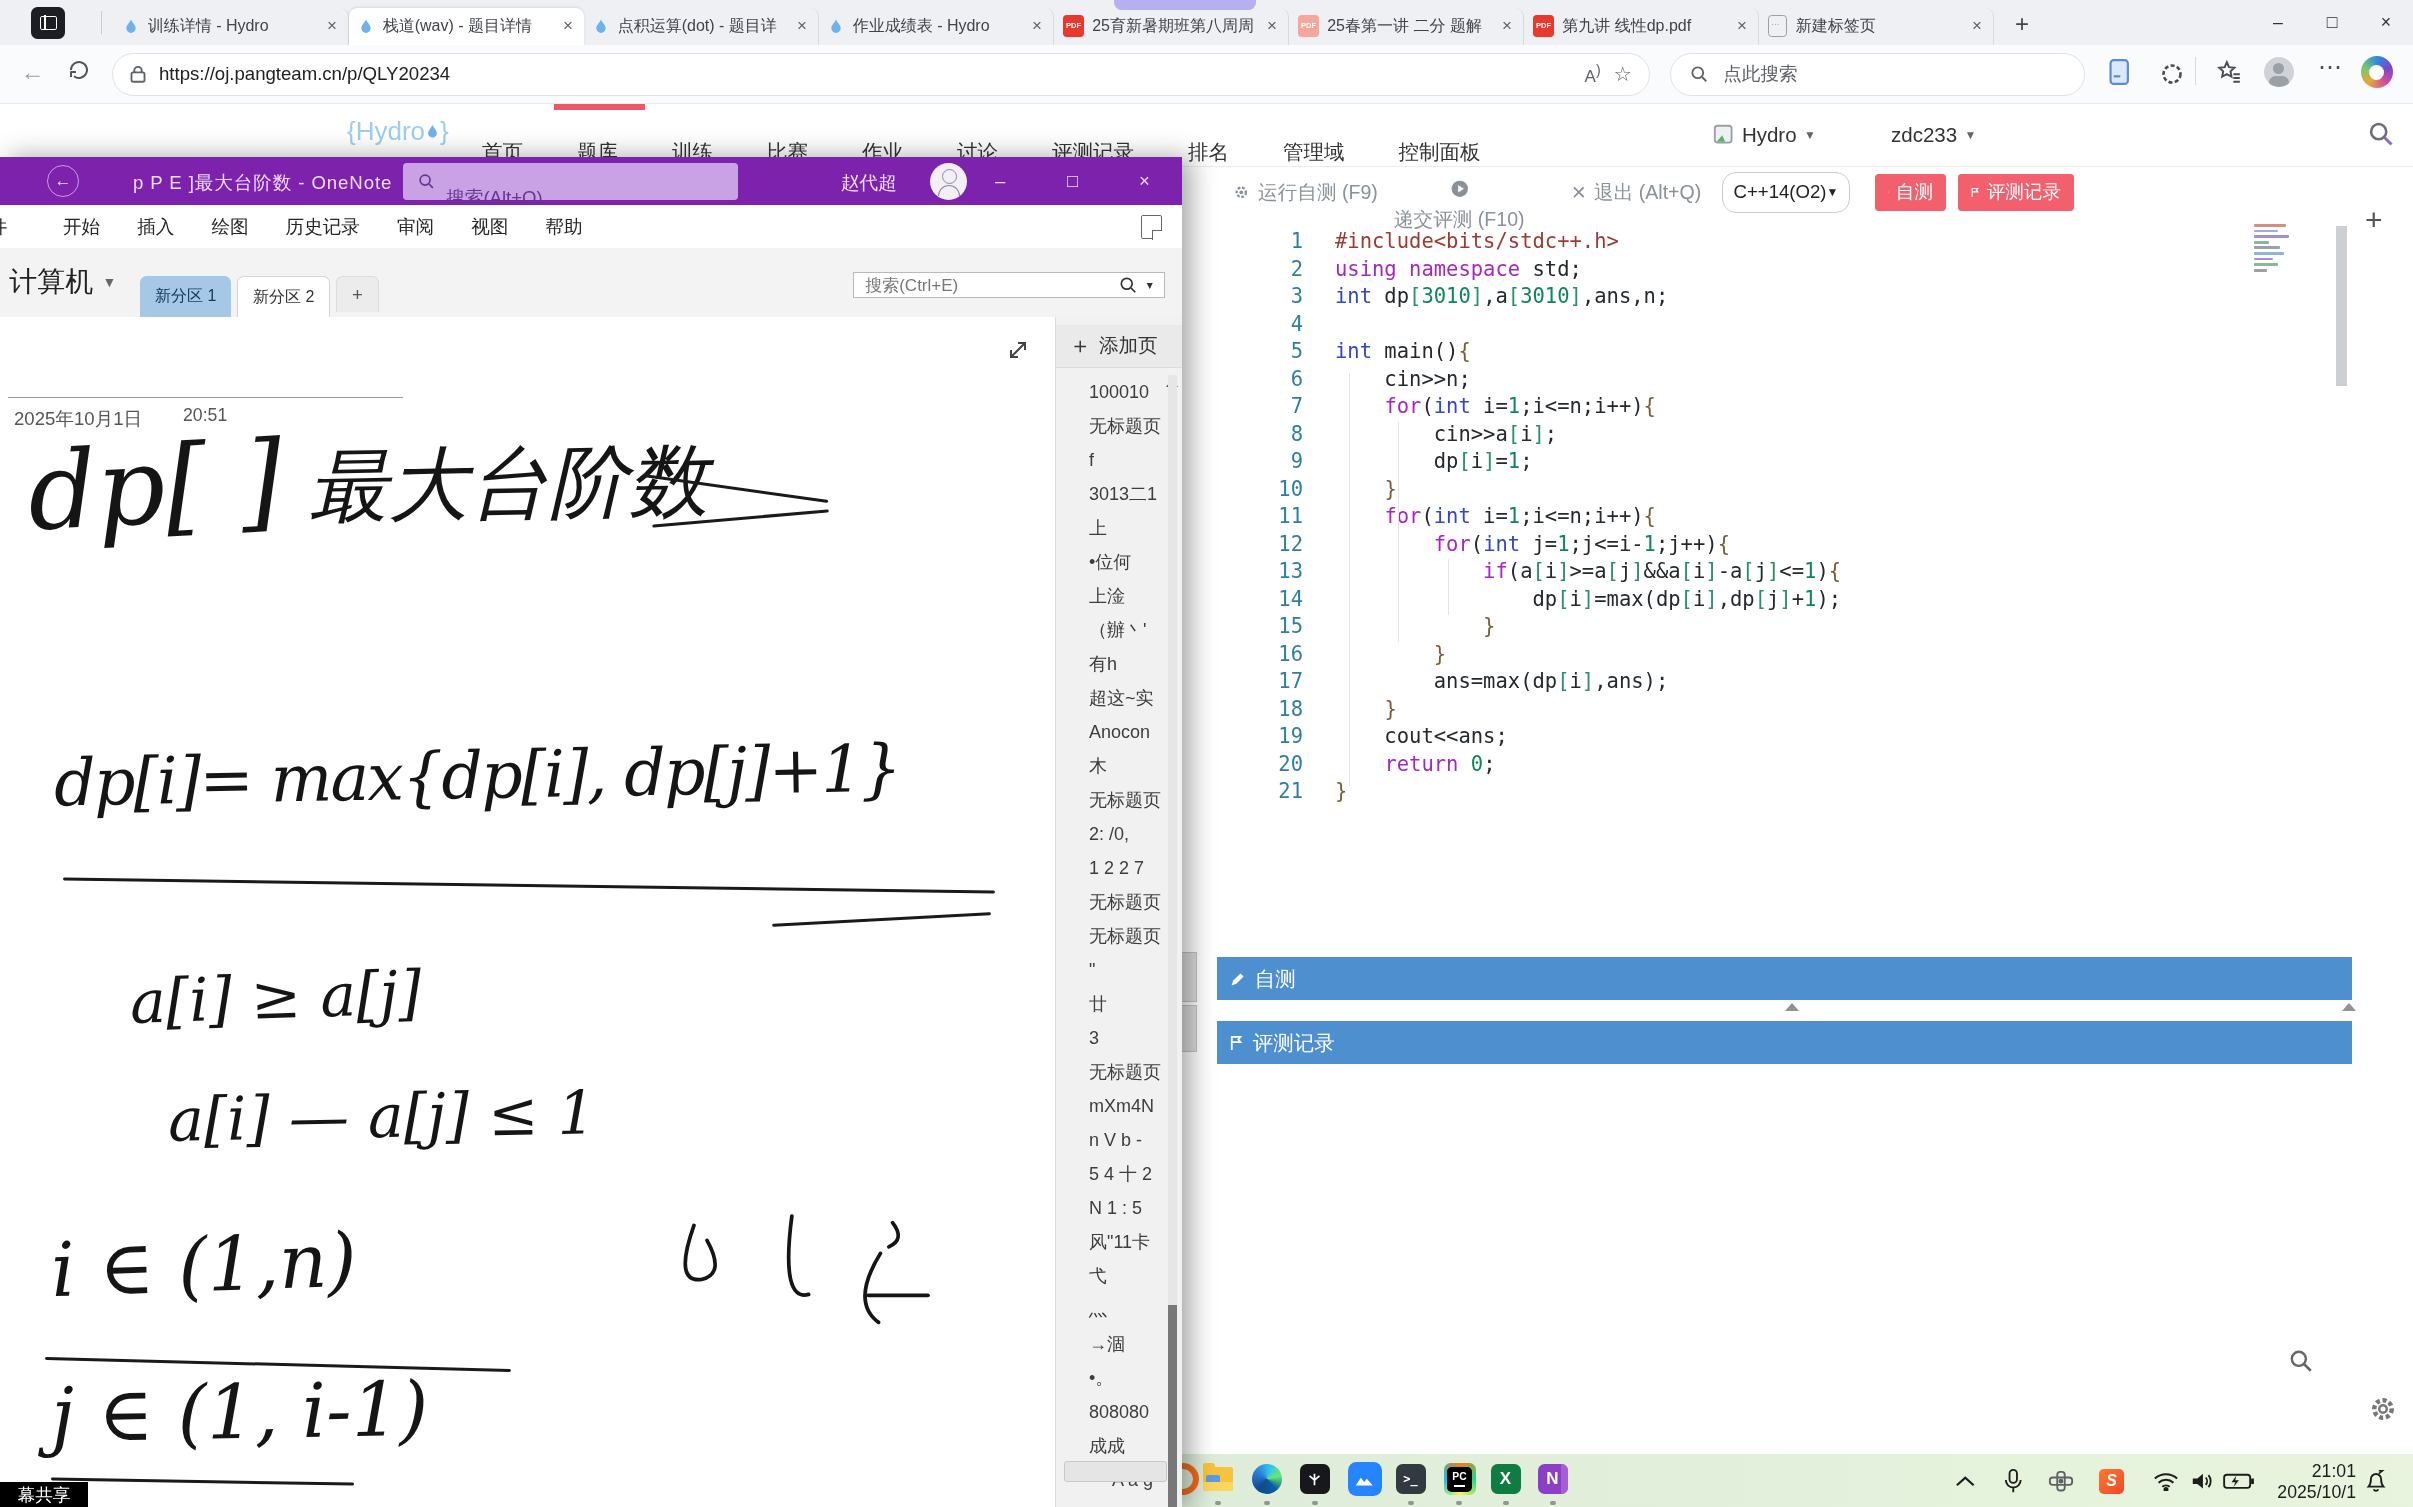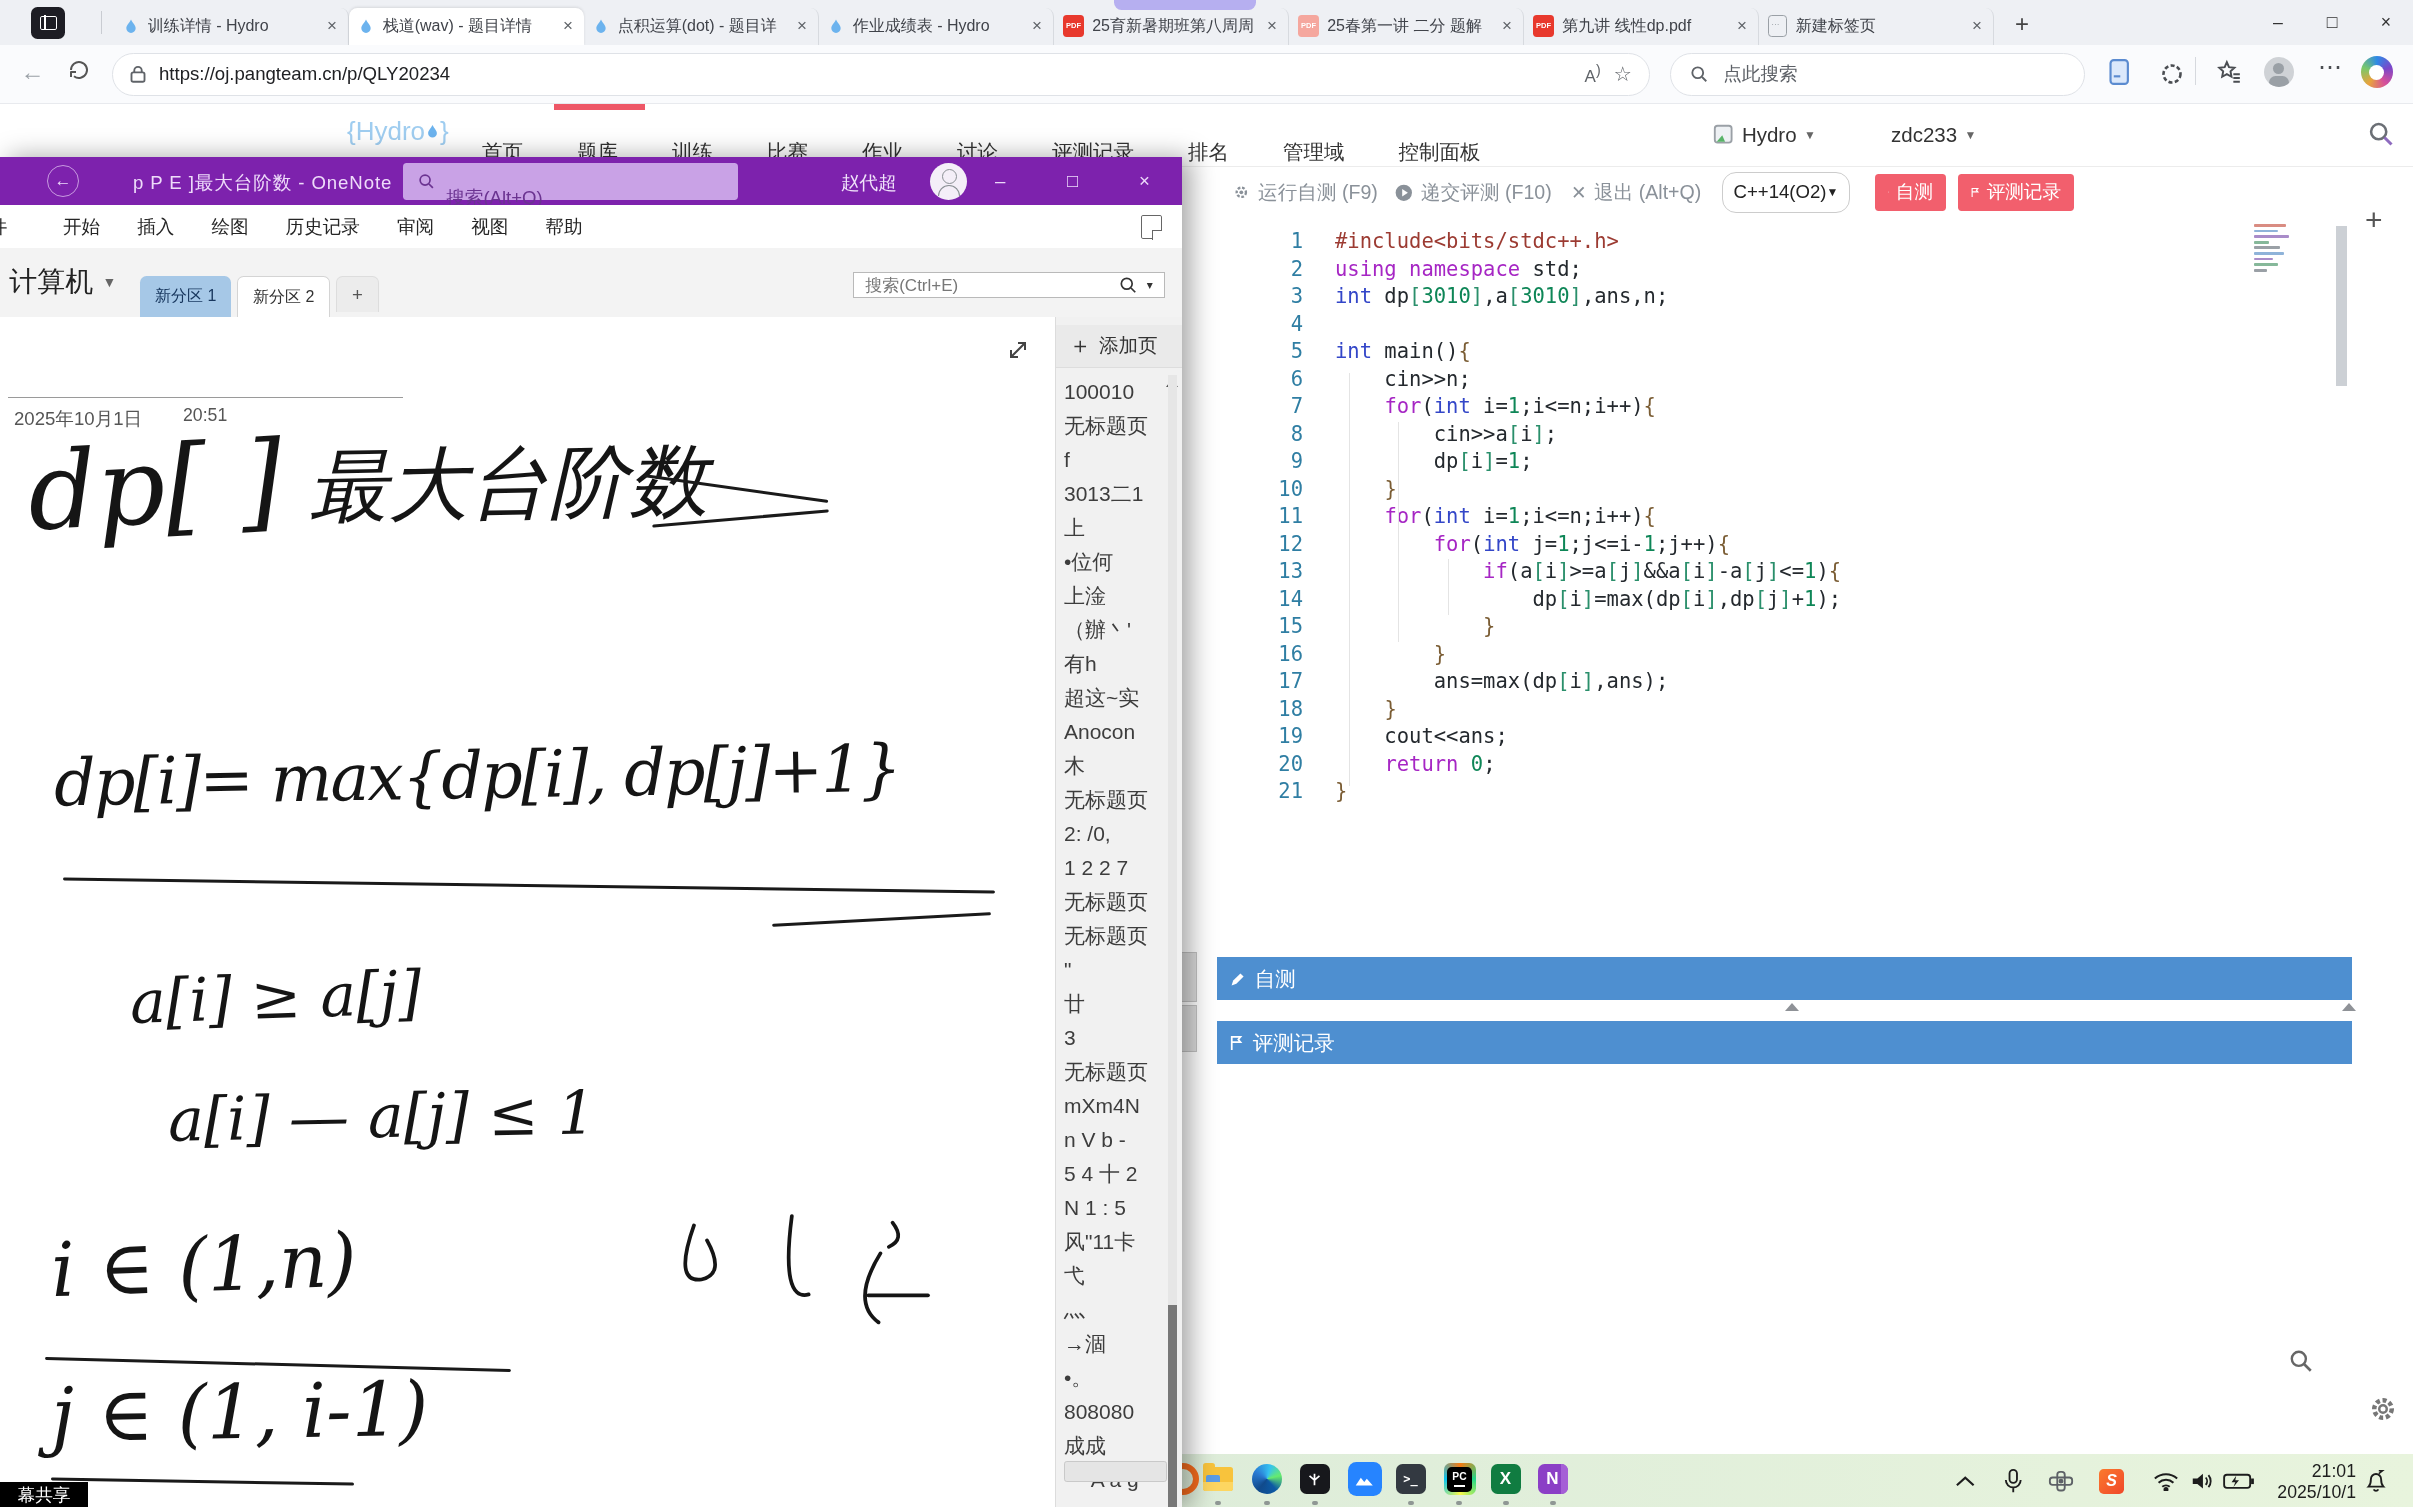--- a/index.html
+++ b/index.html
@@ -104,21 +104,21 @@
   .sectab.activew{background:#fff;color:#333;border:0.9px solid #d4d4d4;border-bottom:none;}
   .sectab.plus{background:#ececec;color:#555;font-size:18.6px;border:0.9px solid #ddd;border-bottom:none;}
   .pagesearch{position:absolute;left:853px;top:24px;width:312px;height:26px;background:#fff;border:0.9px solid #b9b9b9;
     box-sizing:border-box;display:flex;align-items:center;padding:0 11.2px;gap:9.3px;}
   .pagesearch .ph{flex:1;font-size:17px;color:#777;}
   .canvas{position:absolute;left:0;top:160px;width:1055px;height:1191px;background:#fff;overflow:hidden;}
   .pagepane{position:absolute;left:1055px;top:160px;width:127px;height:1191px;background:#f1f1f1;border-left:0.9px solid #dcdcdc;}
   .paneheader{position:absolute;left:0;top:7.5px;width:100%;height:43px;display:flex;align-items:center;gap:7.5px;
     padding-left:13px;box-sizing:border-box;font-size:19.6px;color:#333;border-bottom:0.9px solid #ddd;background:#eaeaea;}
   .pitems{position:absolute;left:0;top:58px;width:110px;}
-  .pitem{height:34px;line-height:34px;padding-left:8px;font-size:21px;color:#3d3d3d;white-space:nowrap;overflow:hidden;}
+  .pitem{height:34px;line-height:34px;padding-left:33px;font-size:18px;color:#3d3d3d;white-space:nowrap;overflow:hidden;}
   .panescroll{position:absolute;left:112px;top:58px;width:9.3px;height:1133px;background:#e6e6e6;}
   .panethumb{position:absolute;left:112px;top:988px;width:9.3px;height:245px;background:#787878;}
   .paneup{position:absolute;left:110px;top:62px;width:0;height:0;border-left:6.5px solid transparent;border-right:6.5px solid transparent;border-bottom:8.4px solid #555;}
   
   .hw{position:absolute;font-family:"DejaVu Serif",serif;font-style:italic;color:#151515;white-space:nowrap;}
   .hwline{position:absolute;background:#1a1a1a;height:2.8px;border-radius:1.9px;}
   .datetext{position:absolute;font-size:18.6px;color:#555;}
   .titleline{position:absolute;left:7.5px;top:80px;width:395px;height:0.9px;background:#9a9a9a;}
   .expand{position:absolute;left:1006px;top:20.5px;font-size:22.4px;color:#444;transform:rotate(0deg);}
   
@@ -301,21 +301,21 @@
 
   <div class="ide">
 
     <div class="tbtxt" style="left:36px;">
       <svg width="18.6" height="18.6" viewBox="0 0 24 24">
         <circle cx="12" cy="12" r="6" fill="none" stroke="#8a9199" stroke-width="3" stroke-dasharray="3.5 2.2"></circle>
           <circle cx="12" cy="12" r="2.4" fill="#8a9199"></circle>
       </svg>
       <span>运行自测 (F9)</span>
     </div>
-    <div class="tbtxt" style="left:198px;">
+    <div class="tbtxt" style="left:198px;flex-direction:column;">
       <svg width="19.6" height="19.6" viewBox="0 0 24 24">
         <circle cx="12" cy="12" r="10" fill="#8a9199"></circle>
           <path d="M10 7.5v9l7-4.5z" fill="#fff"></path>
       </svg>
       <span>递交评测 (F10)</span>
     </div>
     <div class="tbtxt" style="left:375px;">
       <span style="font-size:18.6px;">✕</span>
       <span>退出 (Alt+Q)</span>
     </div>

